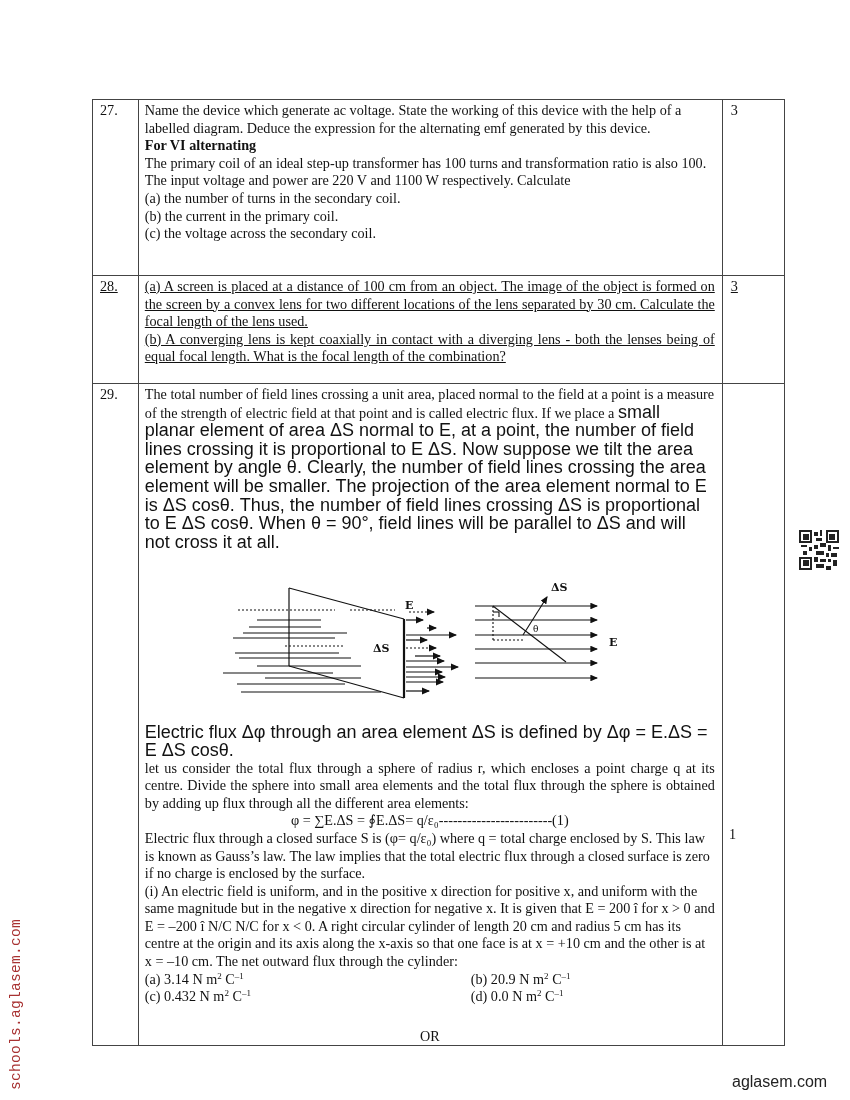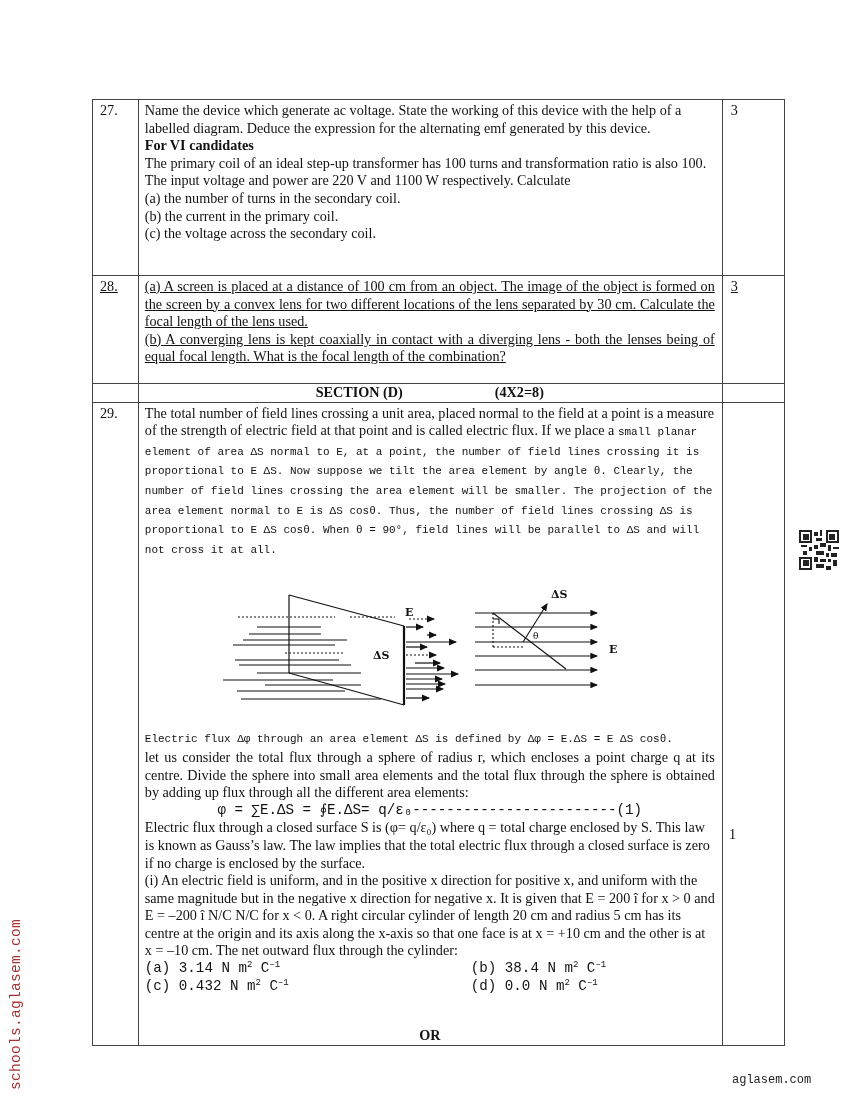--- a/index.html
+++ b/index.html
@@ -17,76 +17,69 @@
   td.marks { width: 65px; padding: 2px 0 0 8px; }
   .justify { text-align: justify; }
   .bold { font-weight: bold; }
   .row27 td { height: 176px; }
   .row28 td { height: 108px; text-decoration: underline; }
   .rowsec td { height: 18px; padding-top: 0; }
   .row29 td { height: 598px; }
   .sec-title { text-align: center; font-weight: bold; }
   .sec-title span { display: inline-block; }
   .sec-title .gap { width: 92px; }
-  .dejavu { font-family: Liberation Mono, monospace; font-size: 11px; }
+  .dejavu { font-family: Liberation Sans, sans-serif; font-size: 18px; }
   .diagram { margin: 18px 0 24px 0; height: 130px; position: relative; }
-  .formula { text-align: center; font-family: Liberation Mono, monospace; }
-  .opts { display: grid; grid-template-columns: 326px 1fr; font-family: Liberation Mono, monospace; }
-  .or { text-align: center; font-weight: bold; margin-top: 32px; }
+  .formula { text-align: center; }
+  .opts { display: grid; grid-template-columns: 326px 1fr; }
+  .or { text-align: center; font-weight: normal; margin-top: 22px; }
   sup { font-size: 9px; vertical-align: 5px; line-height: 0; }
   .marks-29 { position: absolute; left: 729px; top: 826px; font-size: 14.2px; }
 
   .qr { position: absolute; left: 799px; top: 530px; width: 40px; height: 40px; }
   .watermark-side {
     position: absolute; left: 8px; top: 1090px; transform-origin: left top;
     transform: rotate(-90deg); font-family: "Liberation Mono", monospace;
     font-size: 14.5px; color: #a83232; letter-spacing: 0.3px; white-space: nowrap;
   }
   .watermark-bottom {
-    position: absolute; left: 732px; top: 1073px; font-family: Liberation Mono, monospace;
-    font-size: 12px; color: #222; white-space: nowrap;
+    position: absolute; left: 732px; top: 1073px; font-family: Liberation Sans, sans-serif;
+    font-size: 16px; color: #222; white-space: nowrap;
   }
 </style>
 </head>
 <body>
 
 <div class="page">
 
   <table class="qtable">
 
     <tbody>
         <tr class="row27">
       <td class="num">27.</td>
       <td class="body">
         <div>Name the device which generate ac voltage. State the working of this device with the help of a labelled diagram. Deduce the expression for the alternating emf generated by this device.</div>
-        <div class="bold">For VI candidates</div>
+        <div class="bold">For VI alternating</div>
         <div>The primary coil of an ideal step-up transformer has 100 turns and transformation ratio is also 100. The input voltage and power are 220 V and 1100 W respectively. Calculate</div>
         <div>(a) the number of turns in the secondary coil.</div>
         <div>(b) the current in the primary coil.</div>
         <div>(c) the voltage across the secondary coil.</div>
       </td>
       <td class="marks">3</td>
     </tr>
 
     <tr class="row28">
       <td class="num">28.</td>
       <td class="body justify">
         <div>(a) A screen is placed at a distance of 100 cm from an object. The image of the object is formed on the screen by a convex lens for two different locations of the lens separated by 30 cm. Calculate the focal length of the lens used.</div>
         <div>(b) A converging lens is kept coaxially in contact with a diverging lens - both the lenses being of equal focal length. What is the focal length of the combination?</div>
       </td>
       <td class="marks">3</td>
     </tr>
 
-    <tr class="rowsec">
-      <td class="num"></td>
-      <td class="body sec-title">
-        <span>SECTION (D)</span><span class="gap"></span><span>(4X2=8)</span>
-      </td>
-      <td class="marks"></td>
-    </tr>
 
     <tr class="row29">
       <td class="num">29.</td>
       <td class="body">
         <div><span>The total number of field lines crossing a unit area, placed normal to the field at a point is a measure of the strength of electric field at that point and is called electric flux. If we place a</span> <span class="dejavu">small planar element of area ΔS normal to E, at a point, the number of field lines crossing it is proportional to E ΔS. Now suppose we tilt the area element by angle θ. Clearly, the number of field lines crossing the area element will be smaller. The projection of the area element normal to E is ΔS cosθ. Thus, the number of field lines crossing ΔS is proportional to E ΔS cosθ. When θ = 90°, field lines will be parallel to ΔS and will not cross it at all.</span></div>
 
         <div class="diagram">
           <svg width="570" height="130" viewBox="0 0 570 130">
             <defs>
               <marker id="ah" markerWidth="7" markerHeight="6" refX="6" refY="3" orient="auto">
@@ -152,21 +145,21 @@
           </svg>
         </div>
 
         <div class="dejavu">Electric flux Δφ through an area element ΔS is defined by Δφ = E.ΔS = E ΔS cosθ.</div>
         <div class="justify">let us consider the total flux through a sphere of radius r, which encloses a point charge q at its centre. Divide the sphere into small area elements and the total flux through the sphere is obtained by adding up flux through all the different area elements:</div>
         <div class="formula">φ = ∑E.ΔS = ∮E.ΔS= q/ε₀------------------------(1)</div>
         <div>Electric flux through a closed surface S is (φ= q/ε₀) where q = total charge enclosed by S. This law is known as Gauss’s law. The law implies that the total electric flux through a closed surface is zero if no charge is enclosed by the surface.</div>
         <div>(i) An electric field is uniform, and in the positive x direction for positive x, and uniform with the same magnitude but in the negative x direction for negative x. It is given that E = 200 î for x &gt; 0 and E = –200 î  N/C N/C for x &lt; 0. A right circular cylinder of length 20 cm and radius 5 cm has its centre at the origin and its axis along the x-axis so that one face is at x = +10 cm and the other is at x = –10 cm. The net outward flux through the cylinder:</div>
         <div class="opts">
           <div><span>(a) 3.14 N m</span><sup>2</sup><span> C</span><sup>–1</sup></div>
-          <div><span>(b) 38.4 N m</span><sup>2</sup><span> C</span><sup>–1</sup></div>
+          <div><span>(b) 20.9 N m</span><sup>2</sup><span> C</span><sup>–1</sup></div>
           <div><span>(c) 0.432 N m</span><sup>2</sup><span> C</span><sup>–1</sup></div>
           <div><span>(d) 0.0 N m</span><sup>2</sup><span> C</span><sup>–1</sup></div>
         </div>
         <div class="or">OR</div>
       </td>
       <td class="marks"></td>
     </tr>
   </tbody>
     </table>
 

